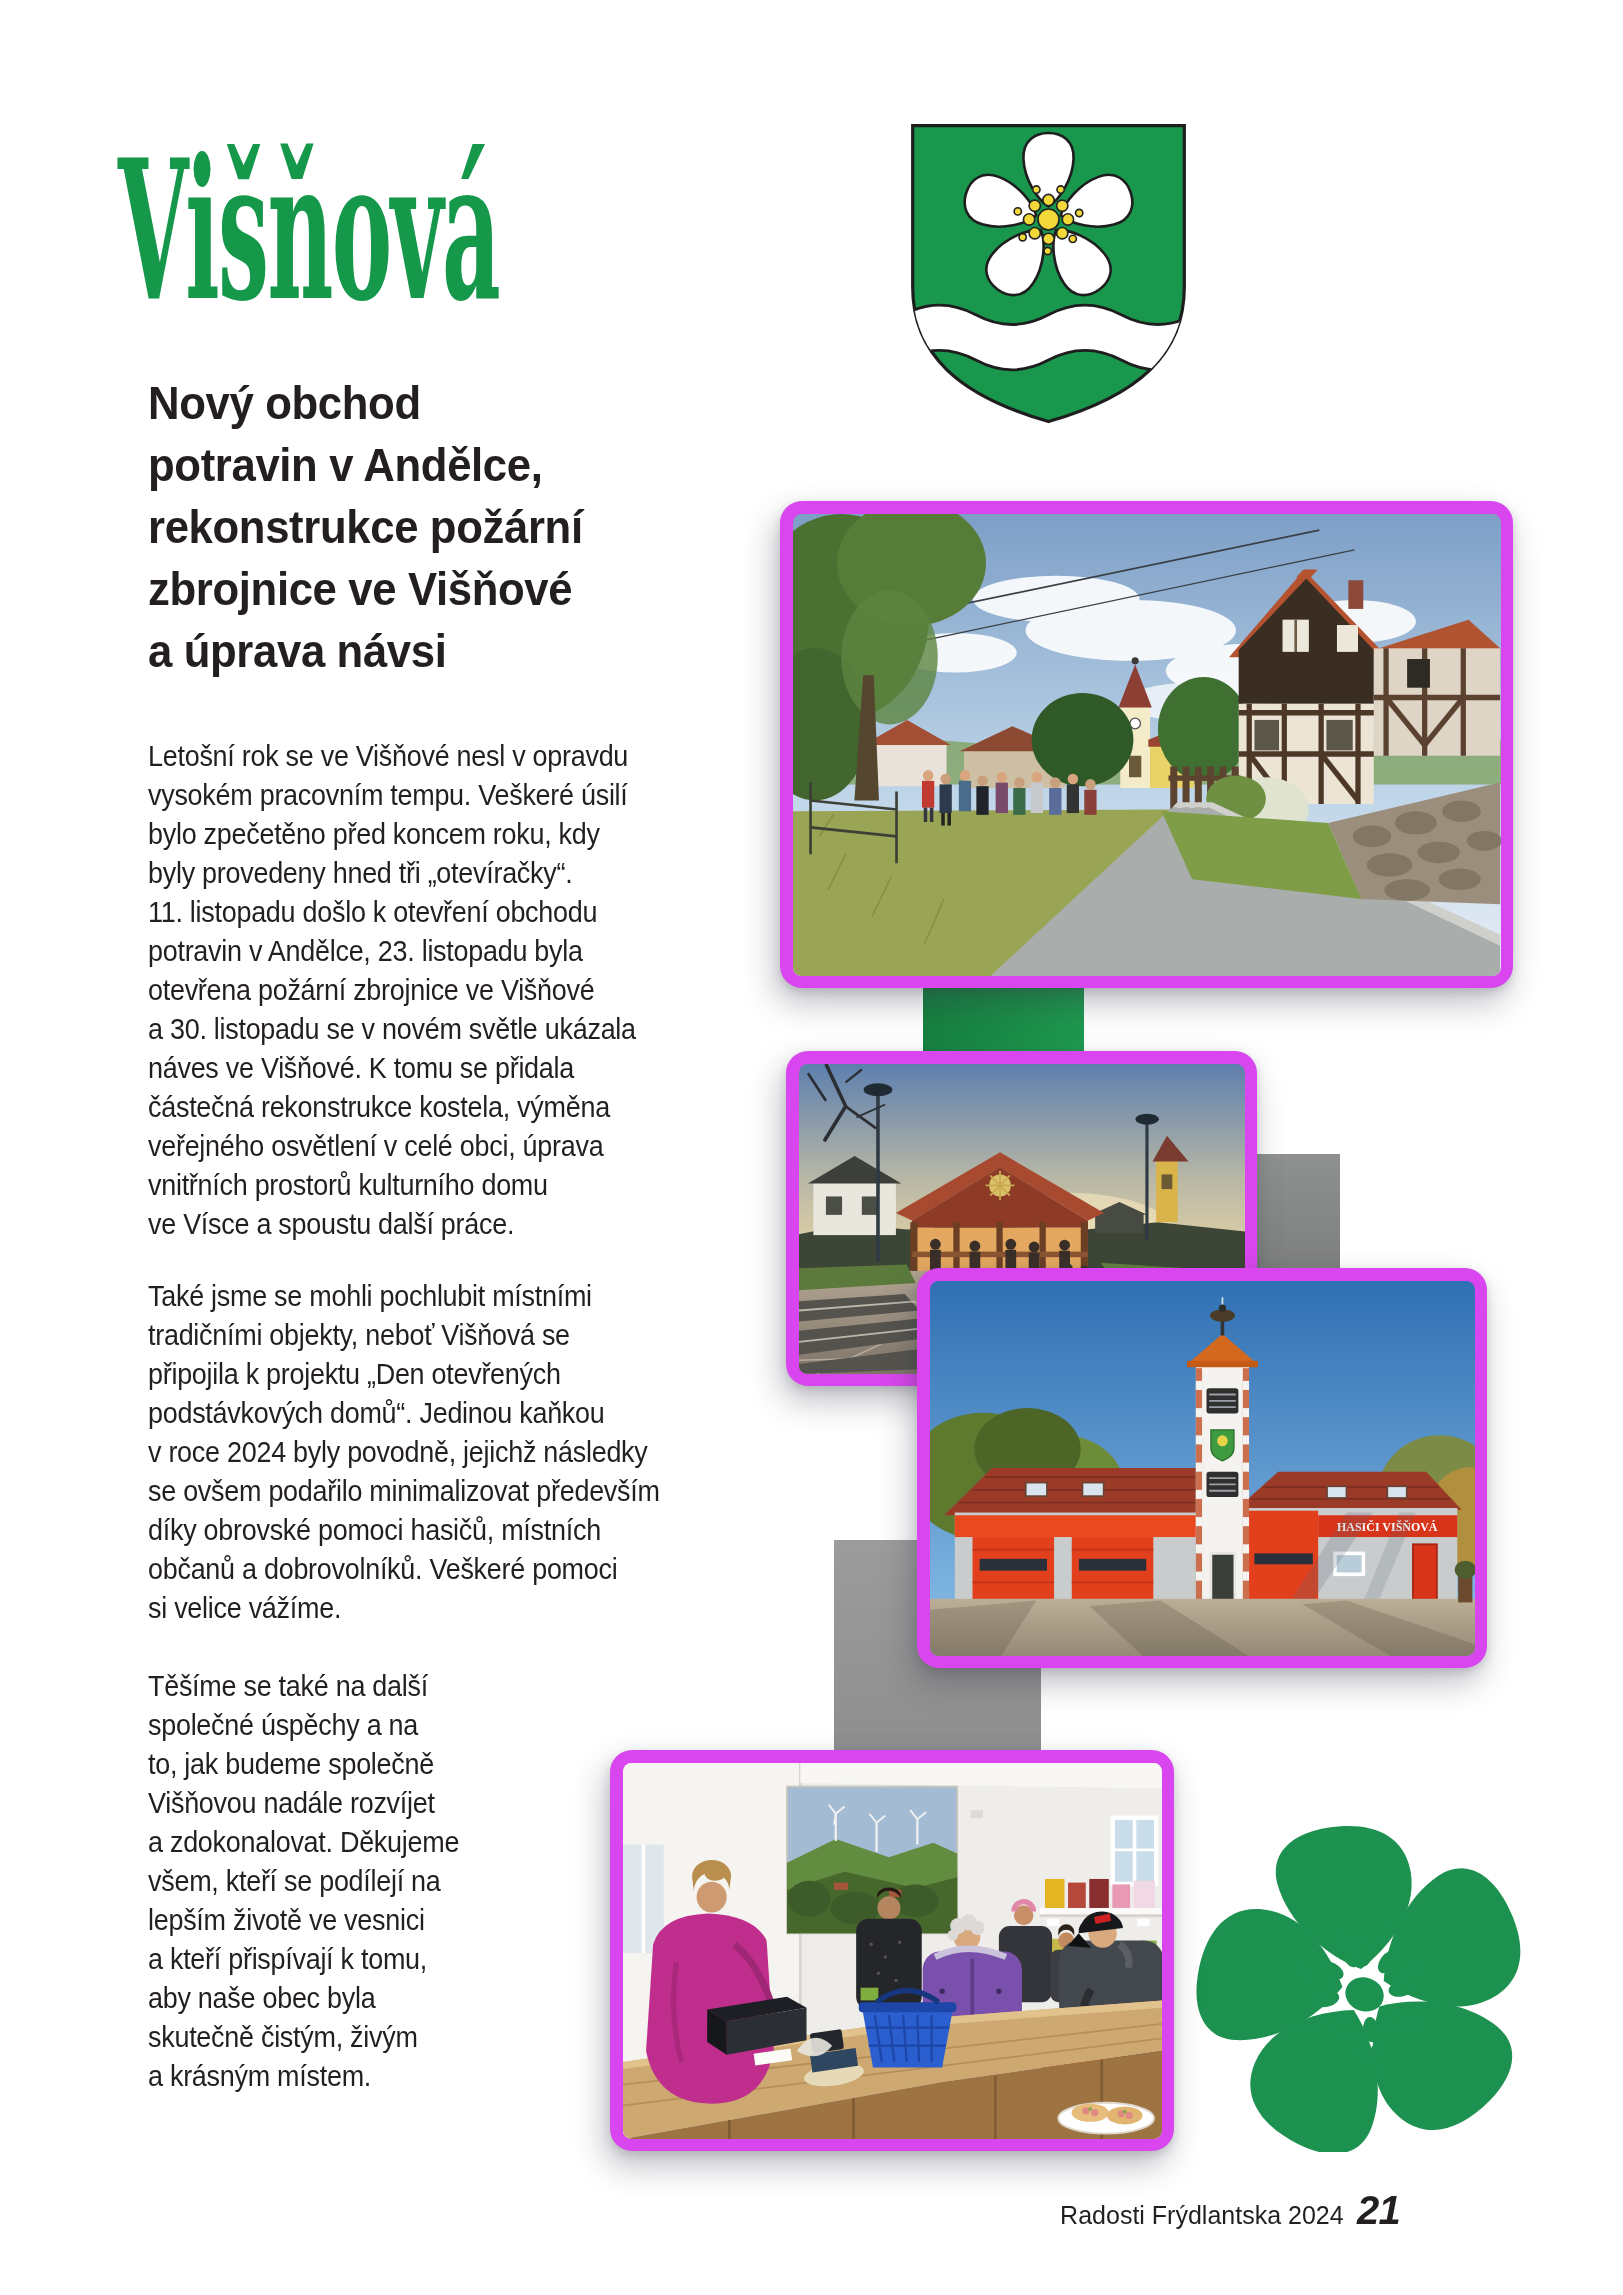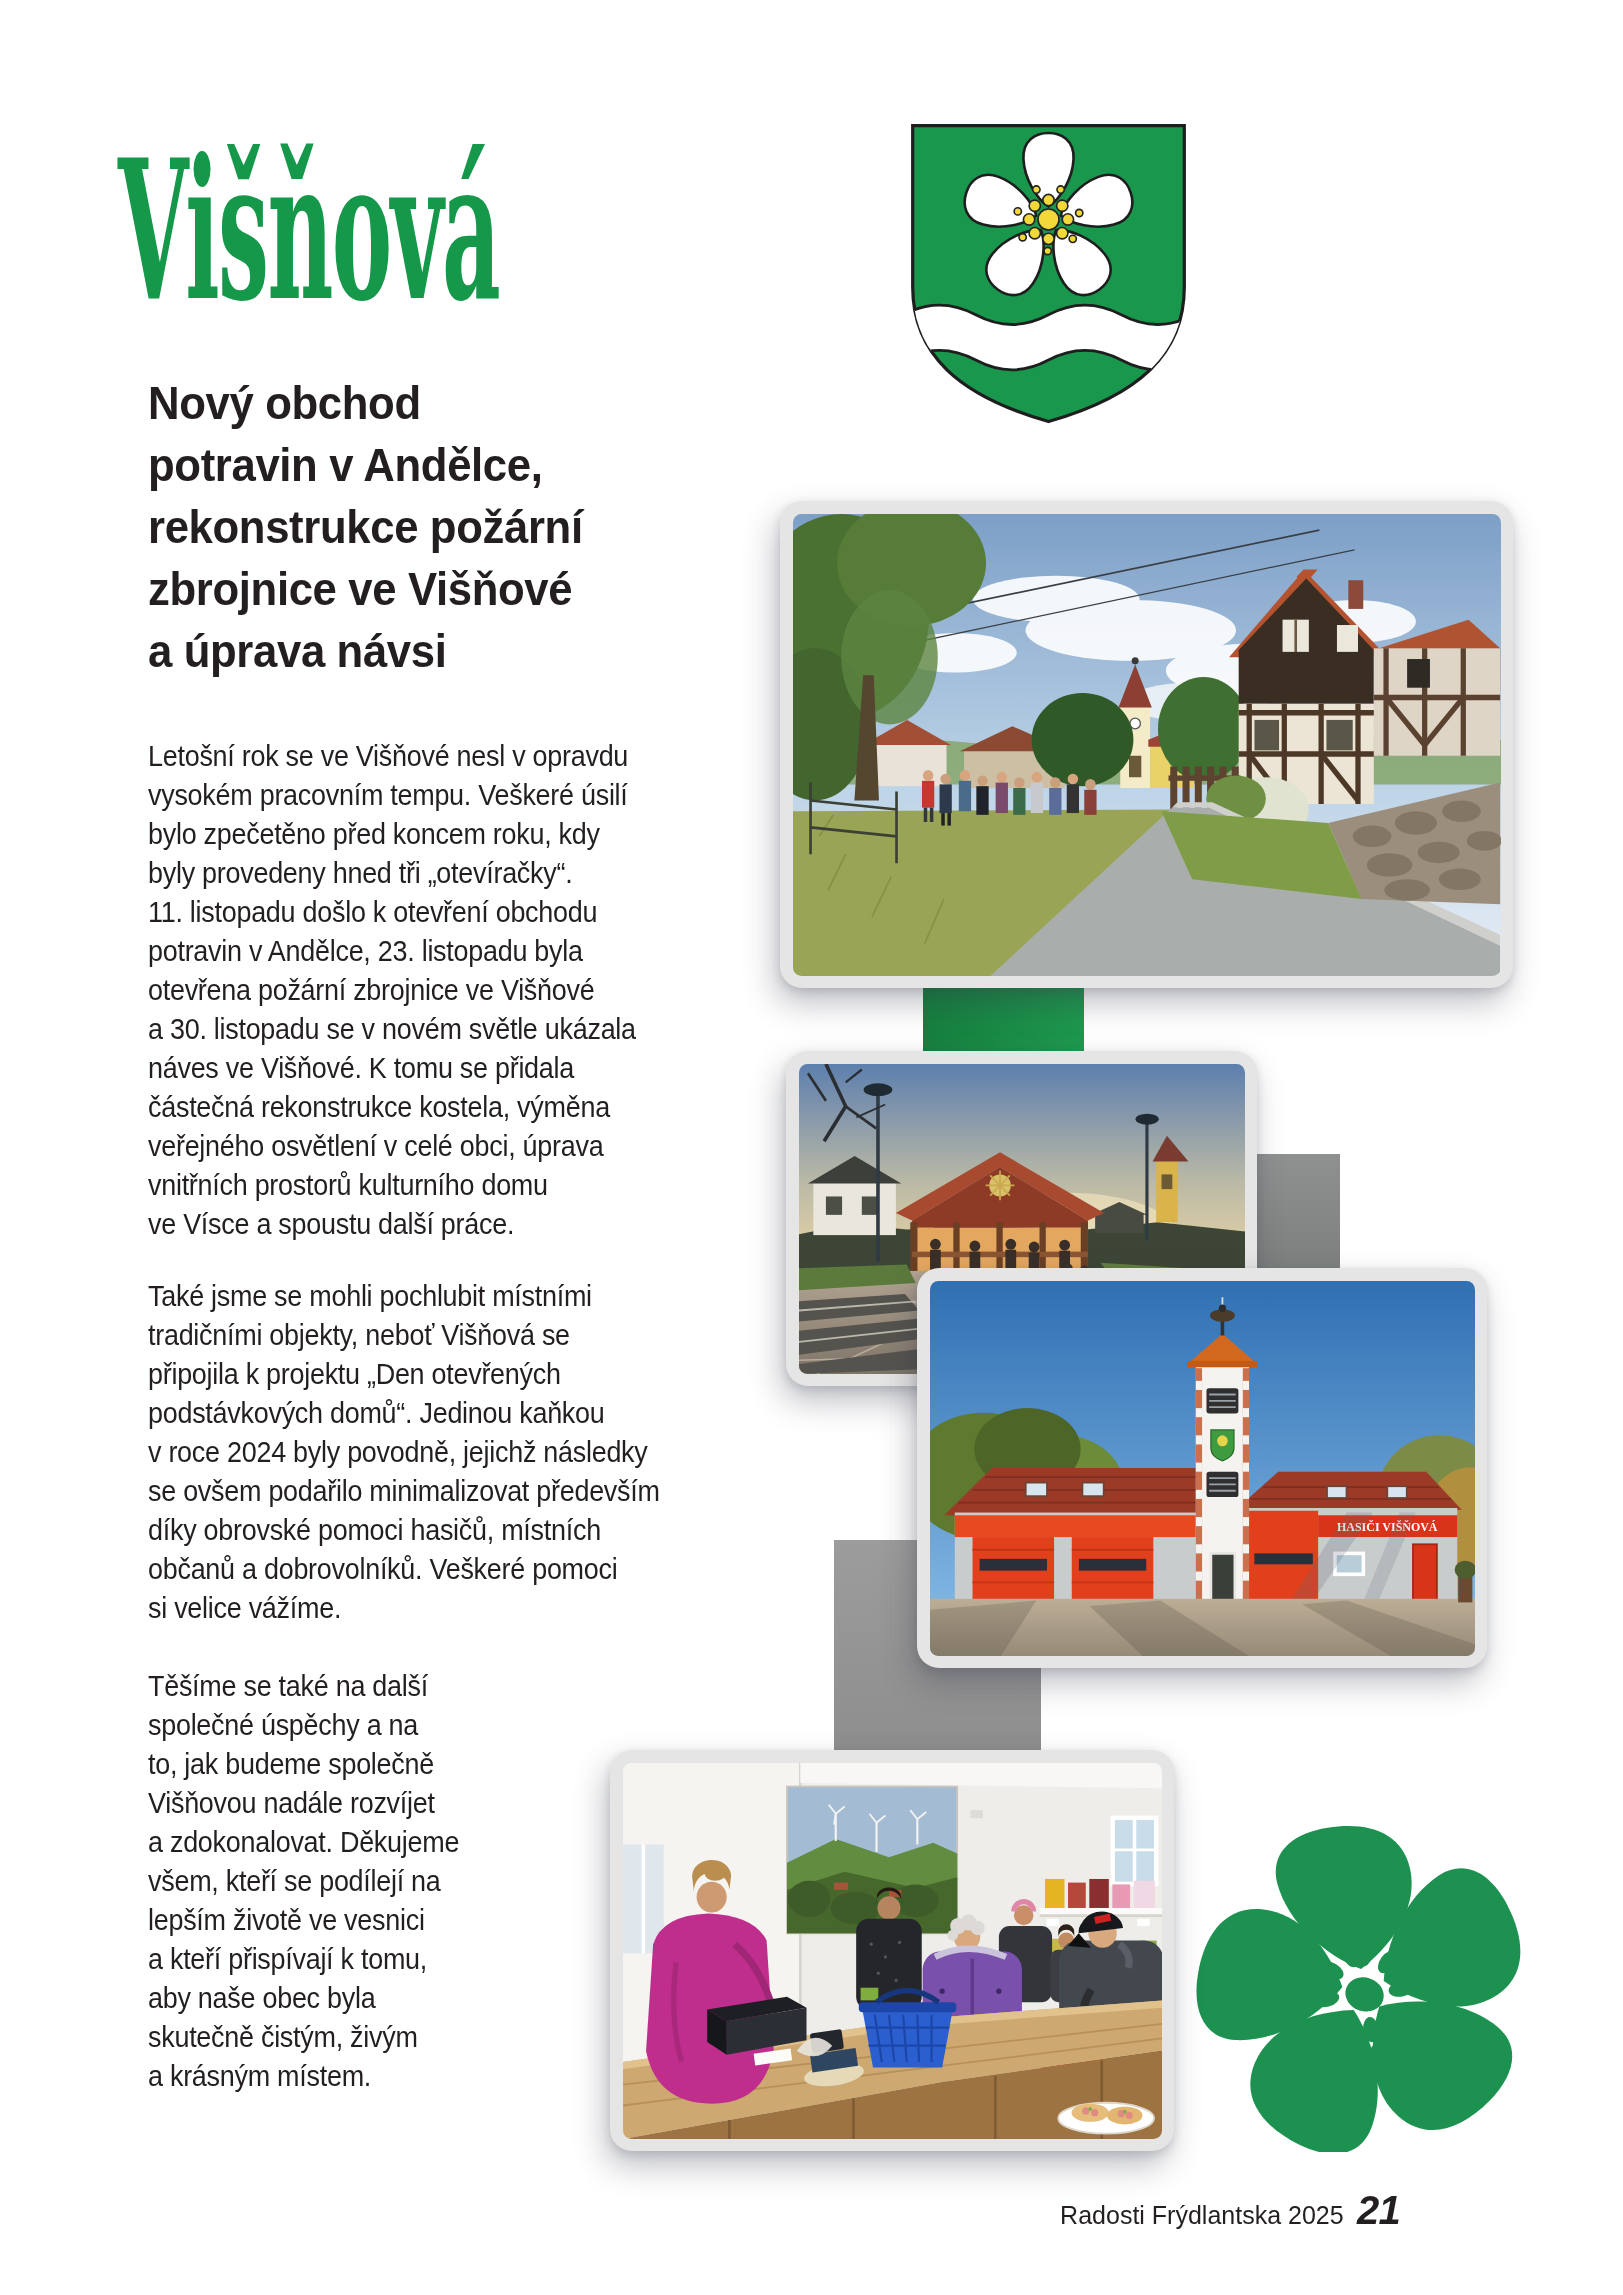--- a/index.html
+++ b/index.html
@@ -16,21 +16,21 @@
   #article-heading{left:148px;top:372px;font-size:47px;font-weight:bold;line-height:62px;
     color:#231f20;letter-spacing:-0.4px;transform:scaleX(.93);transform-origin:left top;}
   .bodytext{color:#231f20;font-size:29px;line-height:39px;letter-spacing:-0.3px;
     transform:scaleX(.93);transform-origin:left top;}
   .bodytext .tline,#article-heading .tline{white-space:nowrap;}
   #paragraph-1{left:148px;top:737px;}
   #paragraph-2{left:148px;top:1277px;}
   #paragraph-3{left:148px;top:1667px;}
 
   
-  .photo-card{position:absolute;background:#e5e5e5;border-radius:22px;padding:12.7px;
+  .photo-card{position:absolute;background:#d946ef;border-radius:22px;padding:12.7px;
     box-shadow:-5px 15px 32px rgba(55,60,75,.32),0 3.4px 8.5px rgba(55,60,75,.16);}
   .photo-card svg{display:block;width:100%;height:100%;border-radius:8.5px;}
   #photo-village{left:780px;top:501px;width:708px;height:462px;z-index:2;}
   #photo-pavilion{left:786px;top:1051px;width:446px;height:310px;z-index:3;}
   #photo-firestation{left:917px;top:1268px;width:545px;height:375px;z-index:5;}
   #photo-shop{left:610px;top:1750px;width:539px;height:376px;z-index:6;}
 
   
   #decor-green-rect{left:923px;top:960px;width:161px;height:107px;z-index:1;
     background:linear-gradient(115deg,#147a3c,#1f9b50);}
@@ -778,16 +778,16 @@
         <ellipse cx="-58" cy="38" rx="6" ry="11" transform="rotate(235 -58 38)"></ellipse>
         <ellipse cx="-64" cy="-22" rx="6" ry="11" transform="rotate(290 -64 -22)"></ellipse>
         <ellipse cx="-28" cy="-60" rx="6" ry="11" transform="rotate(330 -28 -60)"></ellipse>
       </g>
       <circle cx="14" cy="70" r="6"></circle>
     </g>
   </svg>
 </div>
 
 <div class="abs" id="footer">
-  <span id="footer-publication">Radosti Frýdlantska 2025</span>
+  <span id="footer-publication">Radosti Frýdlantska 2024</span>
   <span id="footer-page-number">21</span>
 </div>
 
 
 </body></html>

